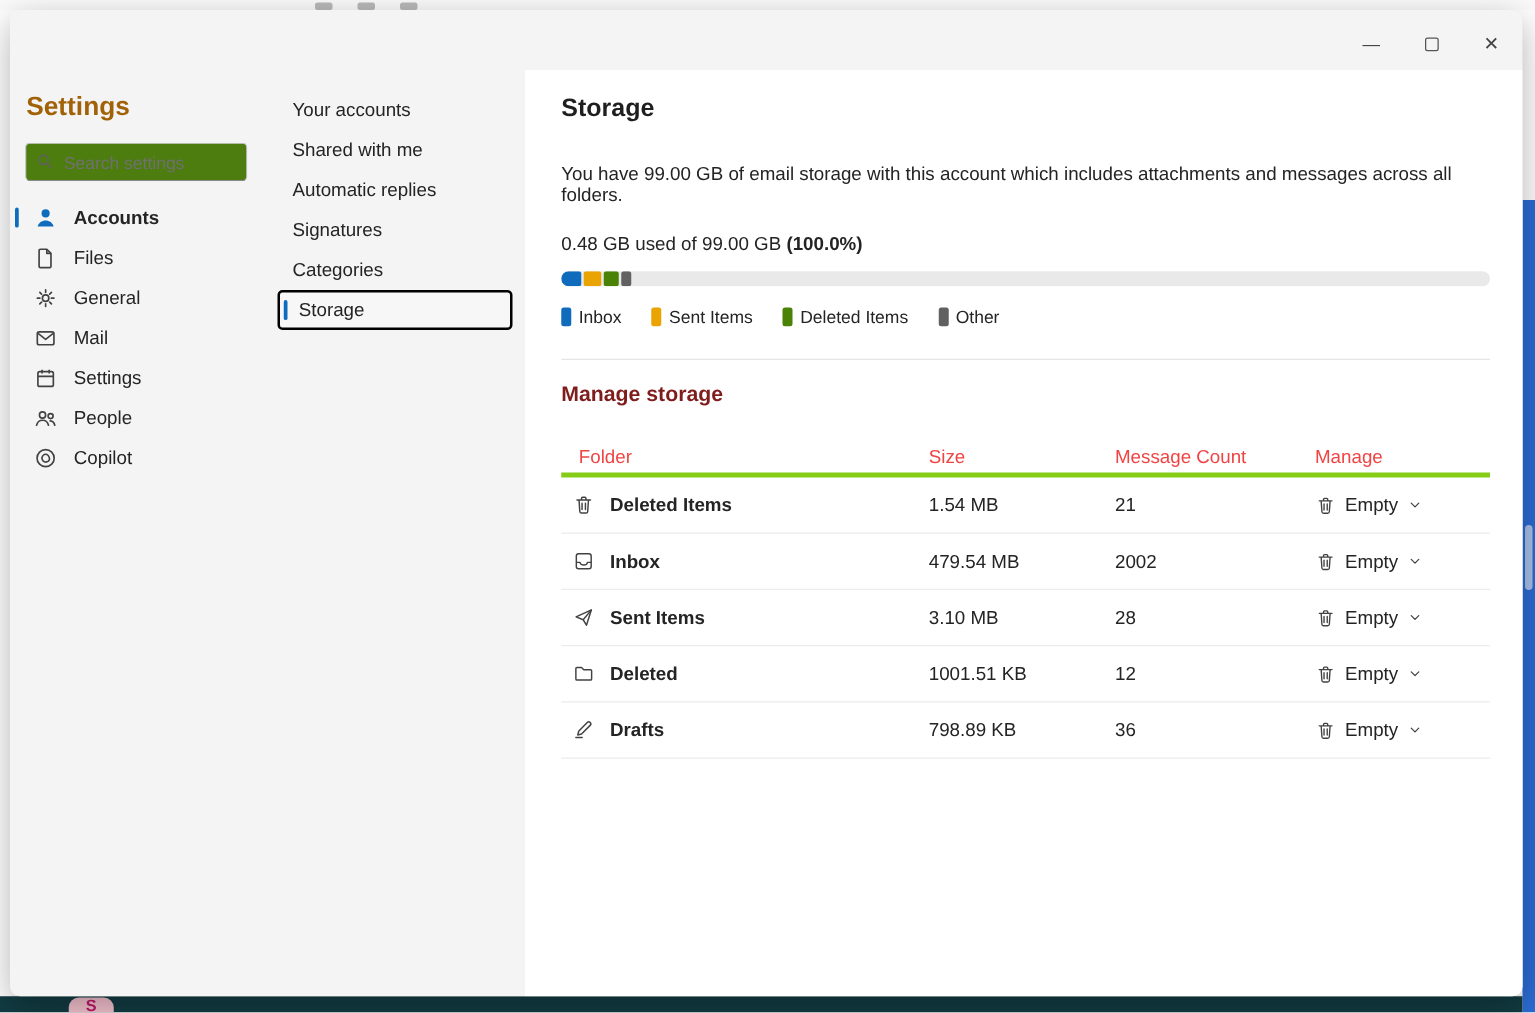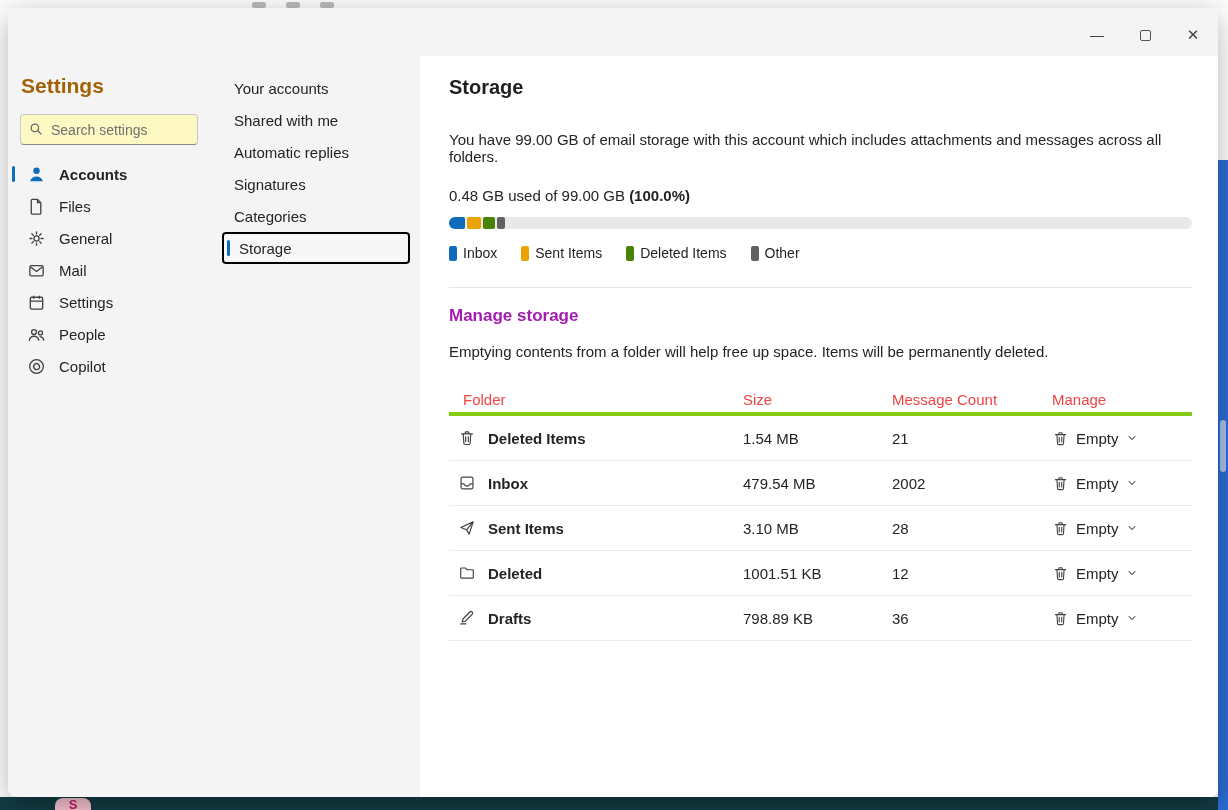--- a/index.html
+++ b/index.html
@@ -30,21 +30,21 @@
     color:#444; font-size:15px; cursor:default; }
   .min-glyph { font-size:14px; line-height:10px; }
   .max-box { width:11px; height:11px; border:1.2px solid #555; border-radius:2px; }
   .close-glyph { font-size:15px; }
 
   
   .sidebar { position:absolute; left:0; top:0; width:212px; height:100%; }
   .settings-title { position:absolute; left:13px; top:66px; font-size:21px; font-weight:700; color:#a16207; }
   .search-wrap { position:absolute; left:12px; top:106px; width:178px; height:31px; }
   .search-wrap input { width:100%; height:100%; border:1px solid #c8c8c8; border-bottom-color:#8a8a8a;
-    border-radius:4px; background:#fef9c3; padding:0 8px 0 30px; font-size:14px; color:#242424;
+    border-radius:4px; background:#4d7c0f; padding:0 8px 0 30px; font-size:14px; color:#242424;
     font-family:inherit; outline:none; }
   .search-wrap input::placeholder { color:#707070; }
   .search-icon { position:absolute; left:8px; top:7px; width:16px; height:16px; color:#616161; }
 
   .nav-list { position:absolute; left:0; top:150px; width:212px; }
   .nav-item { position:relative; height:32px; display:flex; align-items:center; gap:13px;
     padding-left:19px; cursor:default; }
   .nav-item .nav-icon { width:19px; height:19px; color:#424242; flex:0 0 auto; }
   .nav-item .nav-label { font-size:15px; color:#242424; }
   .nav-item.selected .nav-label { font-weight:600; }
@@ -71,21 +71,21 @@
 
   .usage-bar { margin-top:13px; height:12px; width:743px; background:#e9e9e9; border-radius:6px;
     display:flex; gap:2px; overflow:hidden; }
   .bar-seg { height:100%; border-radius:2px; }
 
   .legend { margin-top:16px; display:flex; align-items:center; gap:24px; font-size:14px; }
   .legend-item { display:flex; align-items:center; gap:6px; }
   .legend-swatch { width:8px; height:15px; border-radius:2px; }
 
   .section-divider { margin-top:26px; width:743px; border-top:1px solid #e5e5e5; }
-  .manage-title { margin:18px 0 0 0; font-size:17px; font-weight:600; color:#a21caf; }
+  .manage-title { margin:18px 0 0 0; font-size:17px; font-weight:600; color:#7f1d1d; }
   .manage-desc { margin-top:17px; font-size:15px; }
 
   .storage-table { margin-top:26px; width:743px; }
   .t-grid { display:grid; grid-template-columns:294px 149px 160px 1fr; align-items:center; }
   .thead { height:30px; border-bottom:4px solid #84cc16; font-size:15px; color:#ef4444; }
   .thead .th-folder { padding-left:14px; }
   .t-row { height:45px; border-bottom:1px solid #ececec; font-size:15px; }
   .cell-folder { display:flex; align-items:center; gap:12px; padding-left:9px; }
   .row-icon { width:18px; height:18px; color:#424242; flex:0 0 auto; }
   .folder-name { font-weight:600; }
@@ -259,21 +259,20 @@
       </div>
       <div class="legend-item">
         <span class="legend-swatch" style="background: rgb(97, 97, 97);"></span>
         <span>Other</span>
       </div>
     </div>
 
     <div class="section-divider"></div>
 
     <h2 class="manage-title">Manage storage</h2>
-    <div class="manage-desc">Emptying contents from a folder will help free up space. Items will be permanently deleted.</div>
 
     <div class="storage-table">
       <div class="t-grid thead">
         <span class="th-folder">Folder</span>
         <span>Size</span>
         <span>Message Count</span>
         <span>Manage</span>
       </div>
 
       <div class="t-grid t-row">

